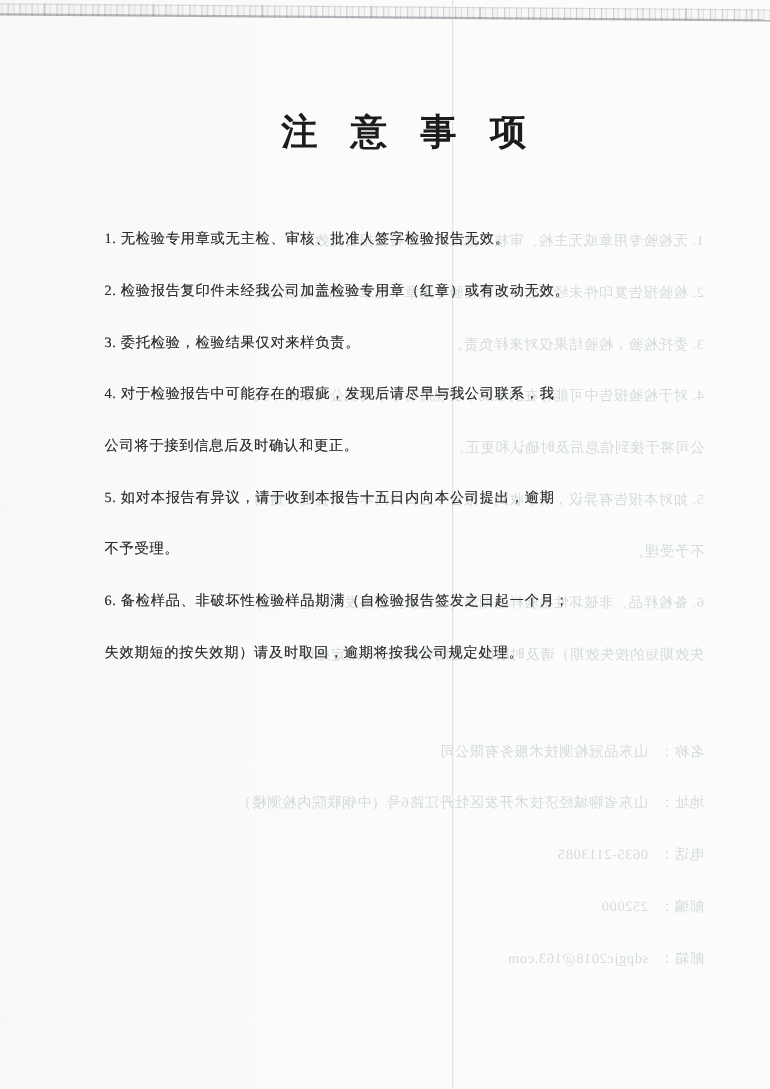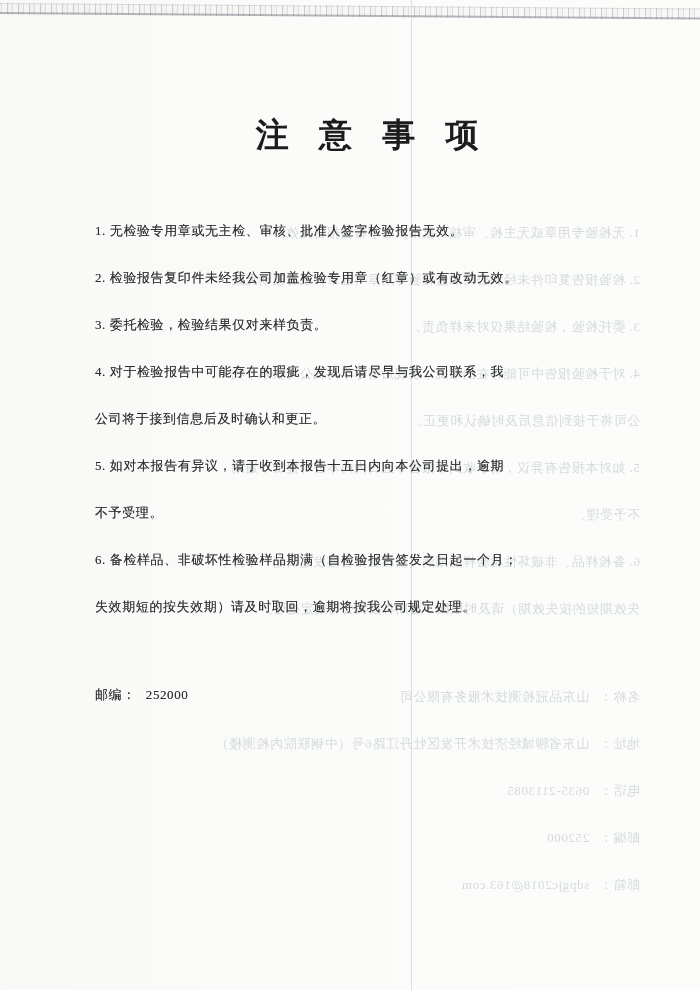--- a/index.html
+++ b/index.html
@@ -29,21 +29,21 @@
   }
 
   
   .fold-line {
     position: absolute;
     top: 0; left: 411px;
     width: 1px; height: 990px;
     background: rgba(178,190,200,0.45);
   }
 
-  .content { position: absolute; inset: 0; margin-top: 14px; }
+  .content { position: absolute; inset: 0; }
   .content.front { z-index: 2; }
 
   .title {
     position: absolute;
     top: 99px; left: 120px; width: 505px;
     margin: 0;
     text-align: center;
     font-size: 33px;
     line-height: 44px;
     font-weight: bold;
@@ -119,17 +119,16 @@
         <div class="line">2. 检验报告复印件未经我公司加盖检验专用章（红章）或有改动无效。</div>
         <div class="line">3. 委托检验，检验结果仅对来样负责。</div>
         <div class="line">4. 对于检验报告中可能存在的瑕疵，发现后请尽早与我公司联系，我</div>
         <div class="line">公司将于接到信息后及时确认和更正。</div>
         <div class="line">5. 如对本报告有异议，请于收到本报告十五日内向本公司提出，逾期</div>
         <div class="line">不予受理。</div>
         <div class="line">6. 备检样品、非破坏性检验样品期满（自检验报告签发之日起一个月；</div>
         <div class="line">失效期短的按失效期）请及时取回，逾期将按我公司规定处理。</div>
       </div>
     <div class="contact" id="contact-block">
-        <div class="line"><span class="label">邮编：</span><span class="value">252000</span></div>
       </div>
   </div>
 
 </div>
 
 </body></html>

